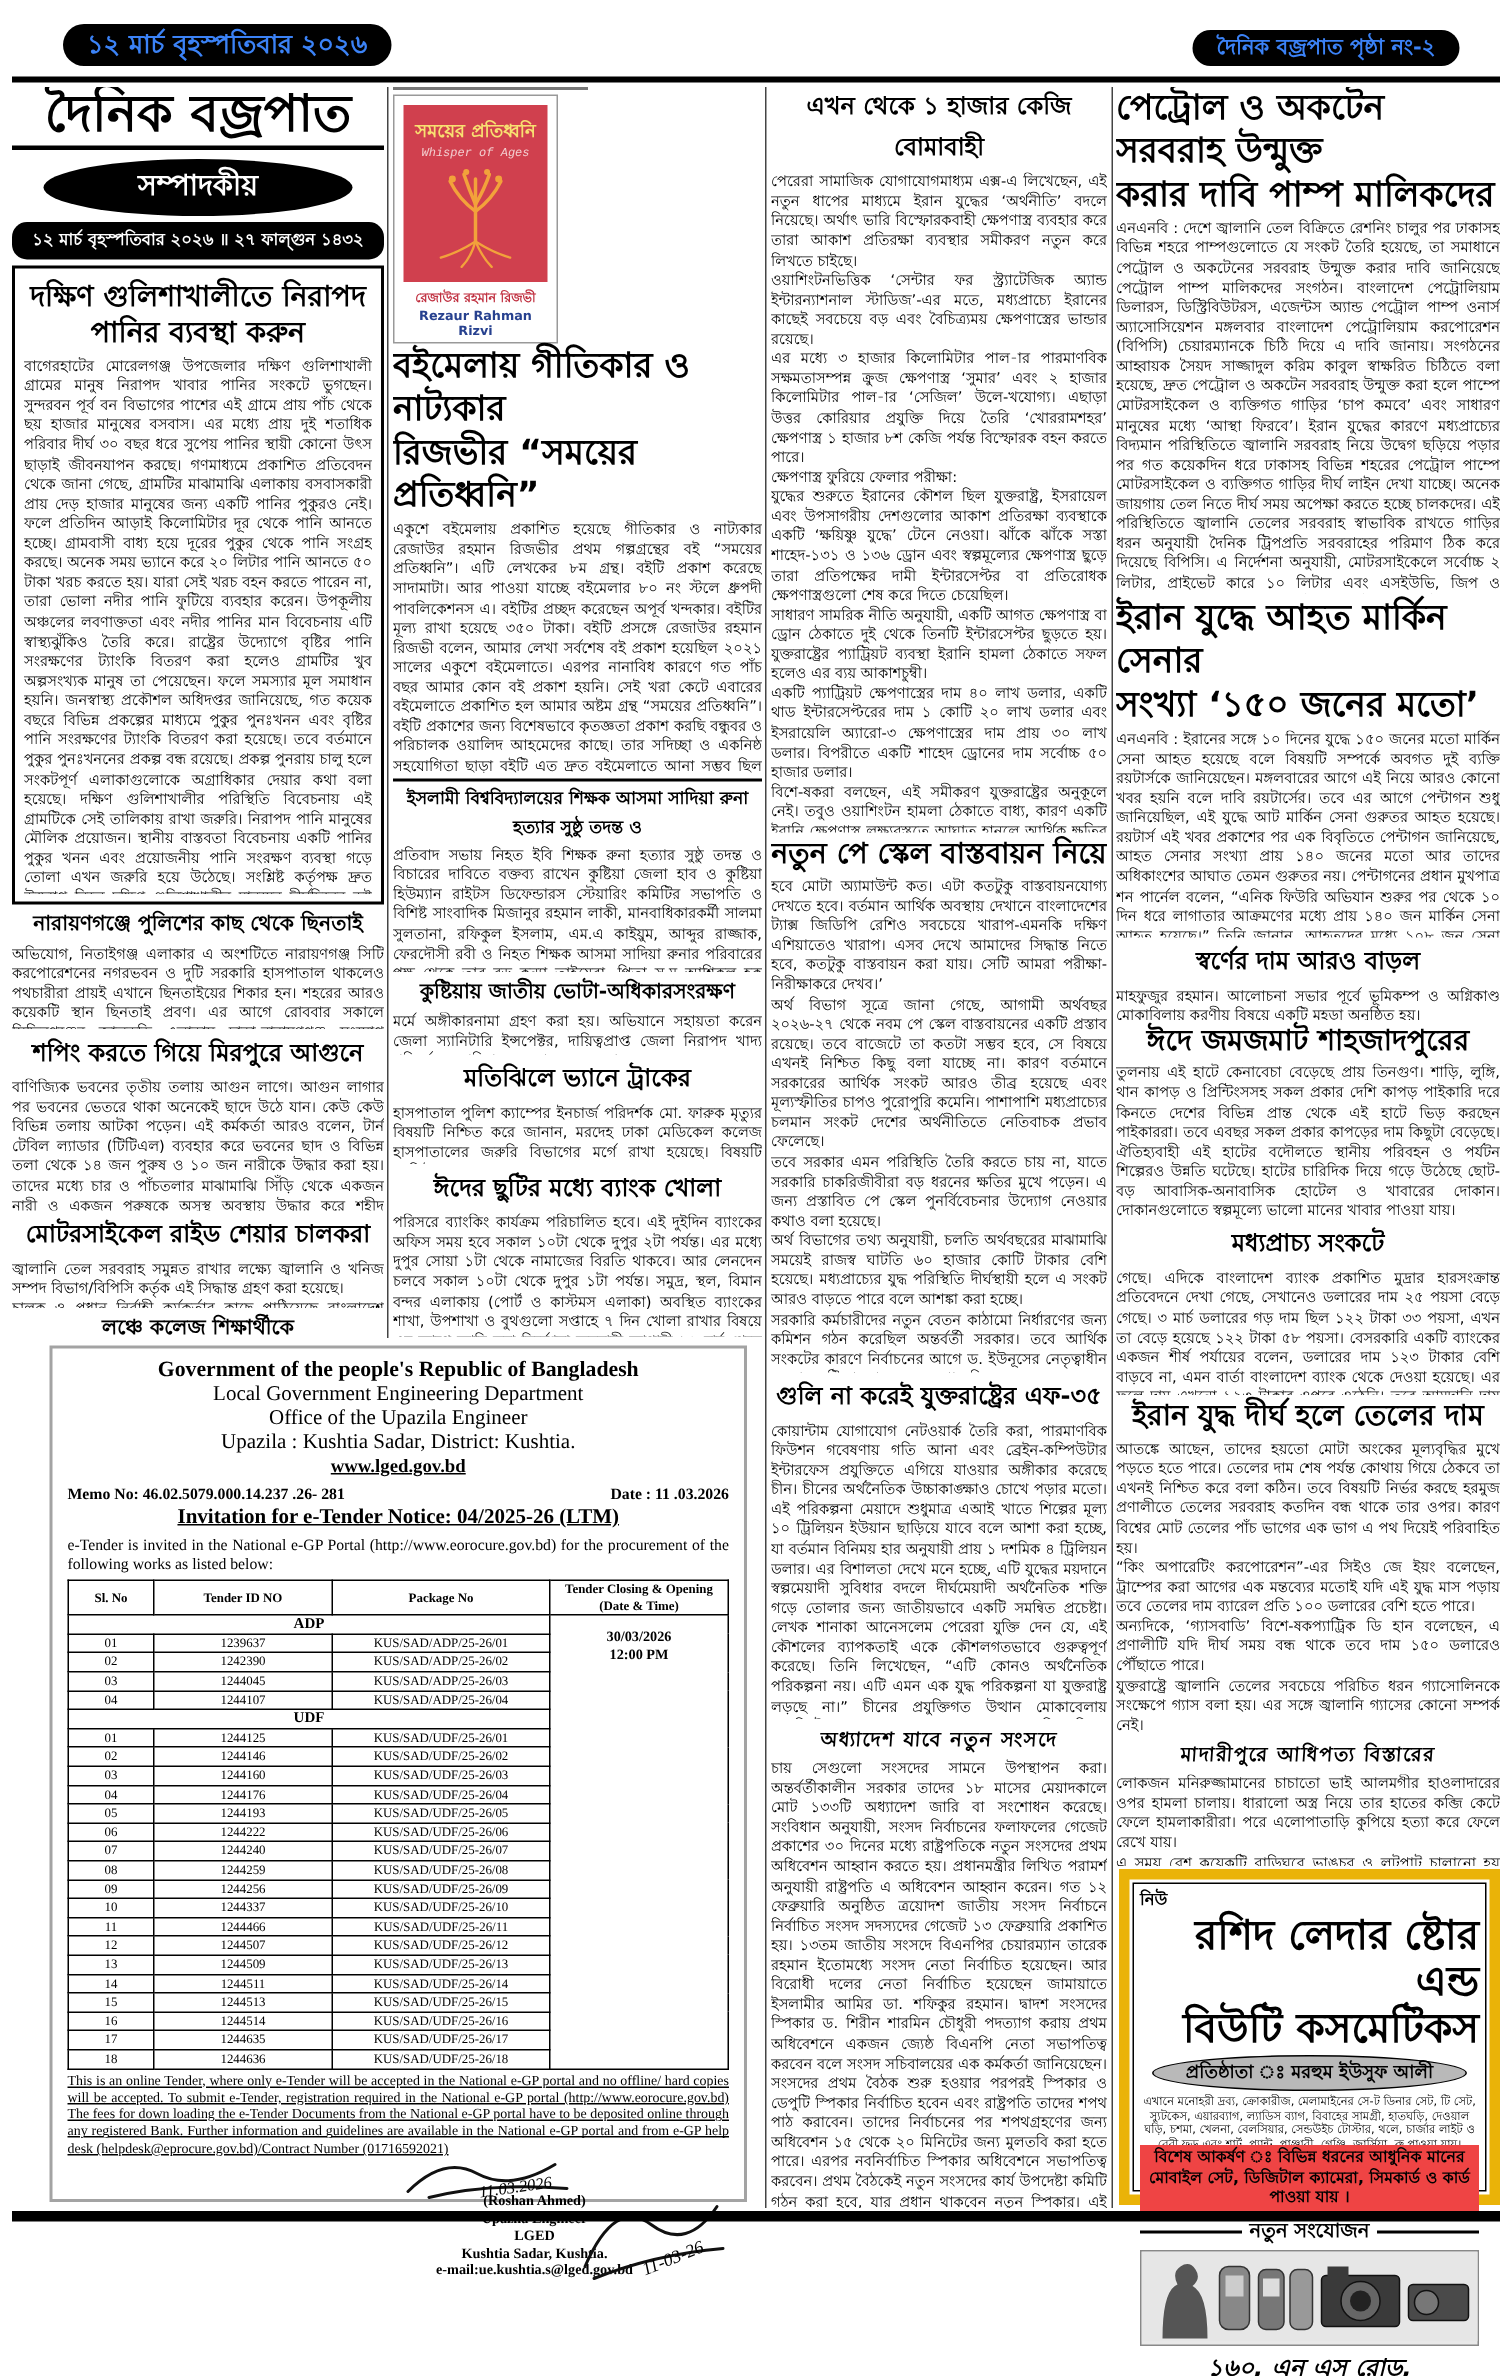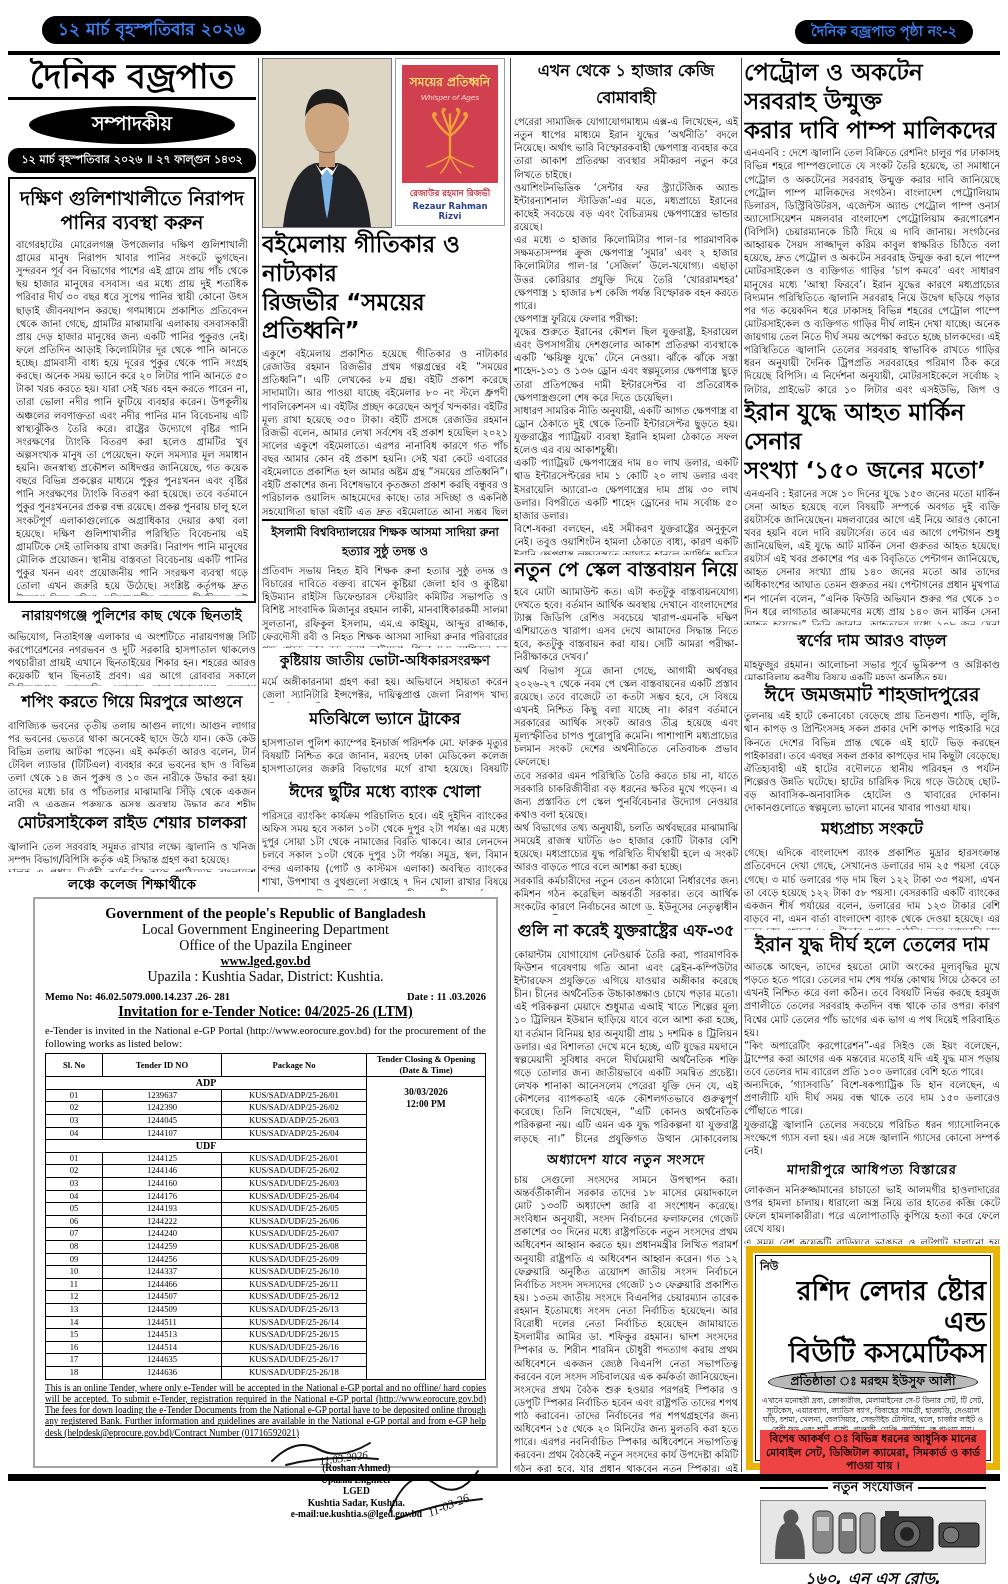--- a/index.html
+++ b/index.html
@@ -23,26 +23,26 @@
   .datebar{background:#000;color:#fff;border-radius:10px;text-align:center;font-size:11px;
            font-weight:bold;padding:3px 2px;margin:2px 0 4px;}
   .edbox{border:2px solid #000;padding:5px 6px;margin-top:2px;}
   .h-xl{font-size:23px;font-weight:bold;line-height:1.25;margin:2px 0;white-space:pre-line;}
   .h-lg{font-size:19px;font-weight:bold;text-align:center;line-height:1.25;margin:3px 0;white-space:pre-line;}
   .h-md{font-size:16px;font-weight:bold;text-align:center;margin:3px 0;}
   .h-sm{font-size:13.5px;font-weight:bold;text-align:center;margin:2px 0;}
   .h-rule{border-top:2px solid #000;padding-top:3px;font-size:11.5px;font-weight:bold;text-align:center;margin:4px 0 2px;}
   .h-ornate{font-size:13px;font-weight:bold;text-align:center;margin:4px 0 2px;letter-spacing:1px;transform:skewX(-4deg);}
   .body{font-size:9.8px;line-height:1.34;text-align:justify;overflow:hidden;white-space:pre-line;}
-  .photo-row{display:flex;gap:3px;height:168px;margin-bottom:4px;}
+  .photo-row{display:flex;gap:3px;height:168px;margin-bottom:4px;flex-direction:column;}
   .photo{width:128px;height:168px;border:1px solid #777;background:#ddd6c4;overflow:hidden;}
   .bookcover{width:110px;height:168px;background:#fff;border:1px solid #999;padding:6px 6px 2px;box-sizing:border-box;text-align:center;}
   .book-red{background:#d0404e;height:118px;padding-top:8px;box-sizing:border-box;}
   .book-title{color:#f8e071;font-weight:bold;font-size:12px;}
-  .book-sub{color:#f3cfd0;font-size:8px;font-style:italic;font-family:Liberation Sans, sans-serif;}
+  .book-sub{color:#f3cfd0;font-size:8px;font-style:italic;font-family:Liberation Mono, monospace;}
   .book-auth-bn{color:#c03040;font-size:8.5px;font-weight:bold;margin-top:4px;}
   .book-auth-en{color:#27418f;font-size:8.5px;font-weight:bold;}
   
   #tender-box{position:absolute;left:33px;top:897px;width:465px;height:571px;border:2px solid #a3a3a3;
               background:#fff;box-sizing:border-box;padding:6px 10px;
               font-family:"Liberation Serif","DejaVu Serif",serif;}
   .t-center{text-align:center;}
   .t-org1{font-weight:bold;font-size:14.5px;}
   .t-org2{font-size:14px;}
   .t-web{font-weight:bold;font-size:12.5px;text-decoration:underline;}
@@ -266,22 +266,22 @@
       <div class="body" style="height:104px">লোকজন মনিরুজ্জামানের চাচাতো ভাই আলমগীর হাওলাদারের ওপর হামলা চালায়। ধারালো অস্ত্র নিয়ে তার হাতের কব্জি কেটে ফেলে হামলাকারীরা। পরে এলোপাতাড়ি কুপিয়ে হত্যা করে ফেলে রেখে যায়।
 এ সময় বেশ কয়েকটি বাড়িঘরে ভাঙচুর ও লুটপাট চালানো হয় বলে অভিযোগ করেছে নিহতের পরিবার।
 ওসি আবুল কালাম আজাদ বলেন, “আধিপত্য নিয়ে প্রায়ই সংঘর্ষে জড়ায় দুপক্ষ। এর আগেও কয়েকবার হামলা ভাঙচুর ও লুটপাটের ঘটনা ঘটেছে। আলমগীর হাওলাদারের মৃত্যুকে কেন্দ্র করে এলাকায় উত্তেজনা বিরাজ করছে। বিশৃঙ্খলা এড়াতে ঘটনাস্থলে বাড়তি পুলিশ মোতায়েন করা হয়েছে।” তিনি বলেন, এই ঘটনায় জড়িত সন্দেহে মাসুদ বেপারী নামে একজনকে আটক করা হয়েছে। নিহতদের পরিবারের পক্ষ থেকে মামলা দায়েরের প্রস্তুতি নেওয়া হয়েছে।</div>
     </article>
   </div>
 
   <div id="tender-box">
     <div class="t-center t-org1">Government of the people's Republic of Bangladesh</div>
     <div class="t-center t-org2">Local Government Engineering Department</div>
     <div class="t-center t-org2">Office of the Upazila Engineer</div>
+    <div class="t-center t-org2">Upazila : Kushtia Sadar, District: Kushtia.</div>
     <div class="t-center t-web">www.lged.gov.bd</div>
-    <div class="t-center t-org2">Upazila : Kushtia Sadar, District: Kushtia.</div>
     <div class="t-memo">
       <span>Memo No: 46.02.5079.000.14.237 .26- 281</span>
       <span>Date :  11 .03.2026</span>
     </div>
     <div class="t-center t-title">Invitation for e-Tender Notice: 04/2025-26 (LTM)</div>
     <div class="t-intro">e-Tender is invited in the National e-GP Portal (http://www.eorocure.gov.bd) for the procurement of the following works as listed below:</div>
     <table class="tender">
       <thead>
         <tr>
           <th style="width:50px">Sl. No</th>

